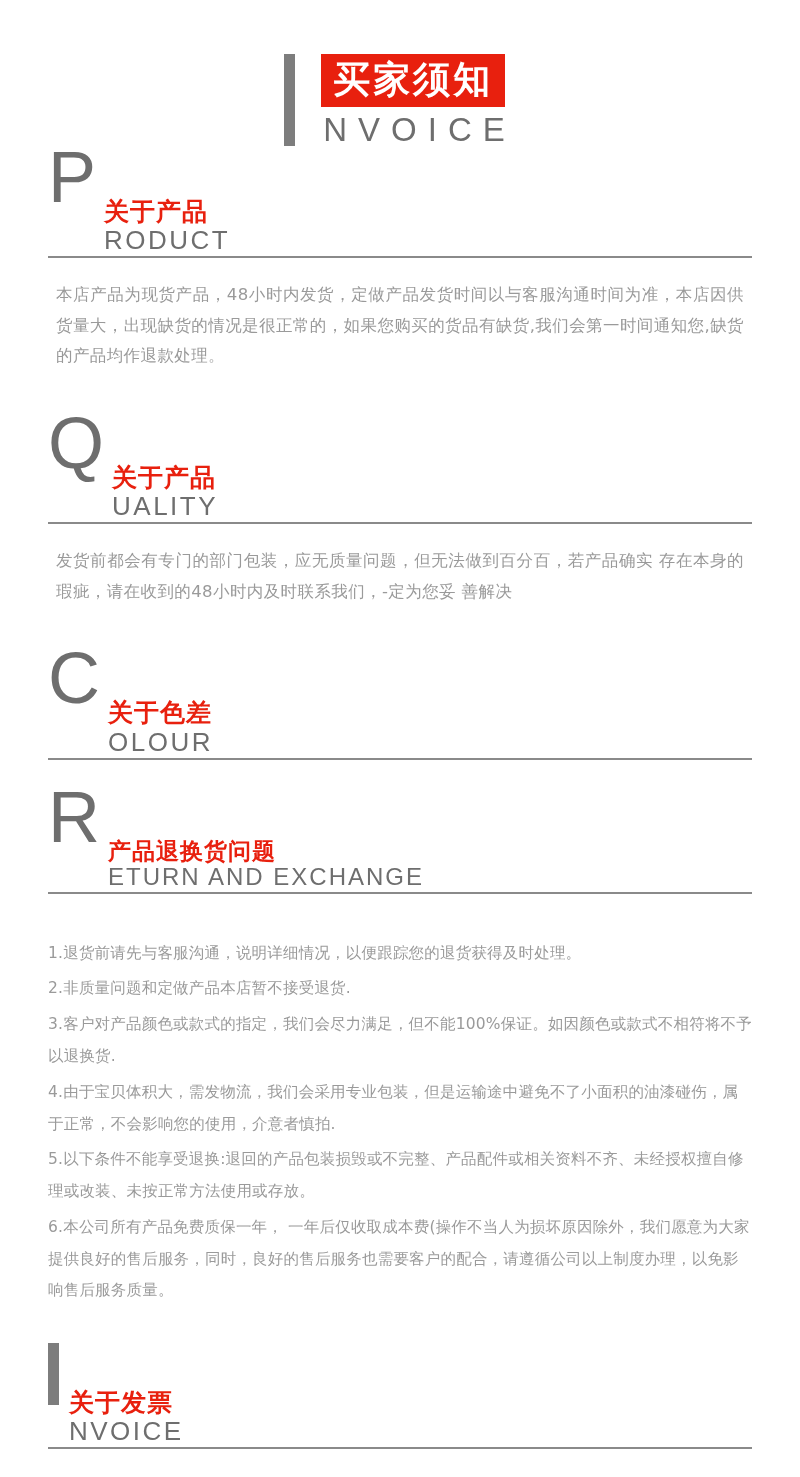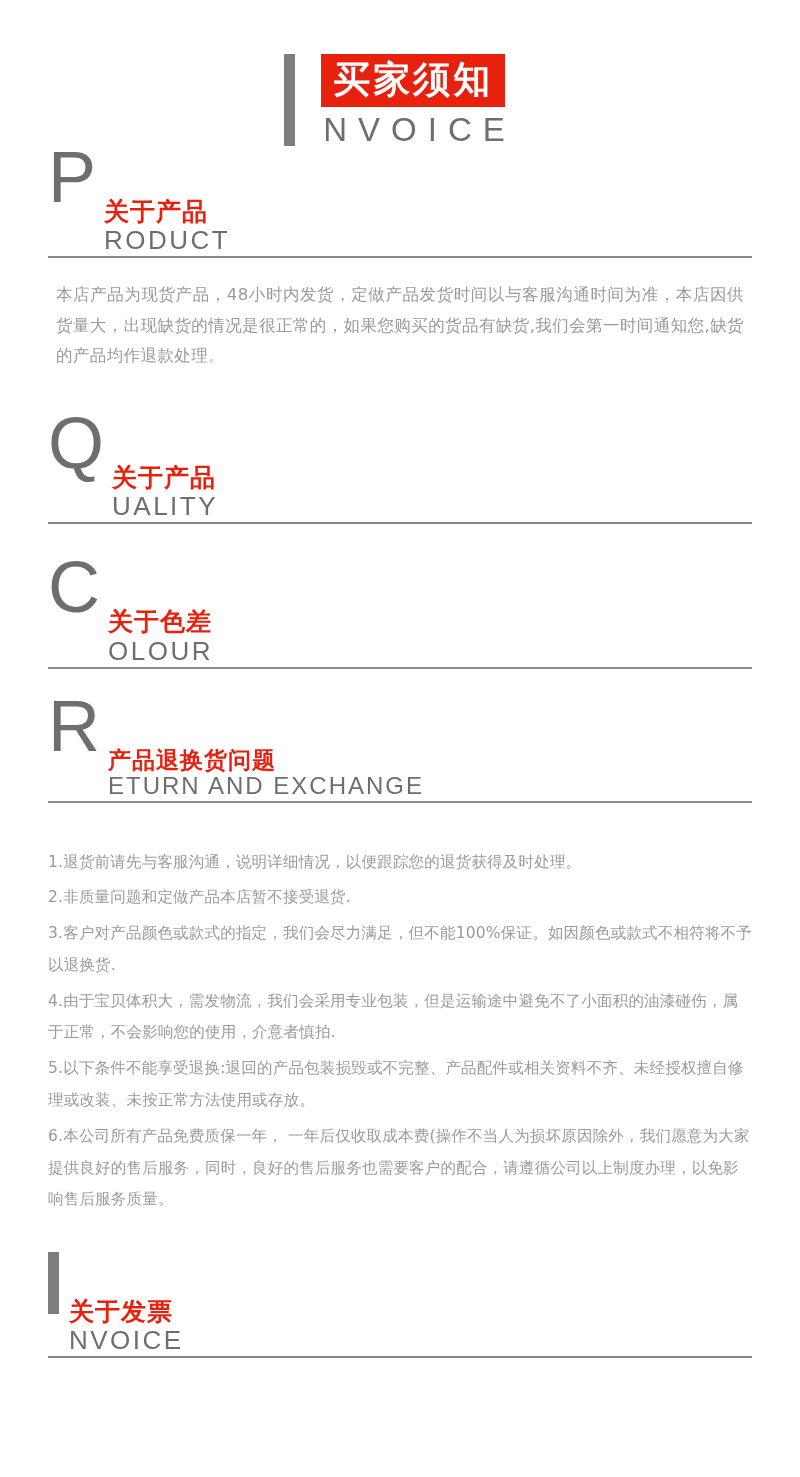--- a/index.html
+++ b/index.html
@@ -186,20 +186,23 @@
     <div class="gap-md"></div>
 
     <div class="section">
       <div class="sec-head">
         <div class="dropcap">Q</div>
         <div class="sec-titles">
           <div class="sec-cn">关于产品</div>
           <div class="sec-en">UALITY</div>
         </div>
       </div>
+      <div class="sec-body">
+        <p>发货前都会有专门的部门包装，应无质量问题，但无法做到百分百，若产品确实 存在本身的瑕疵，请在收到的48小时内及时联系我们，-定为您妥 善解决</p>
+      </div>
     </div>
 
     <div class="gap-md"></div>
 
     <div class="section">
       <div class="sec-head">
         <div class="dropcap">C</div>
         <div class="sec-titles">
           <div class="sec-cn">关于色差</div>
           <div class="sec-en">OLOUR</div>

